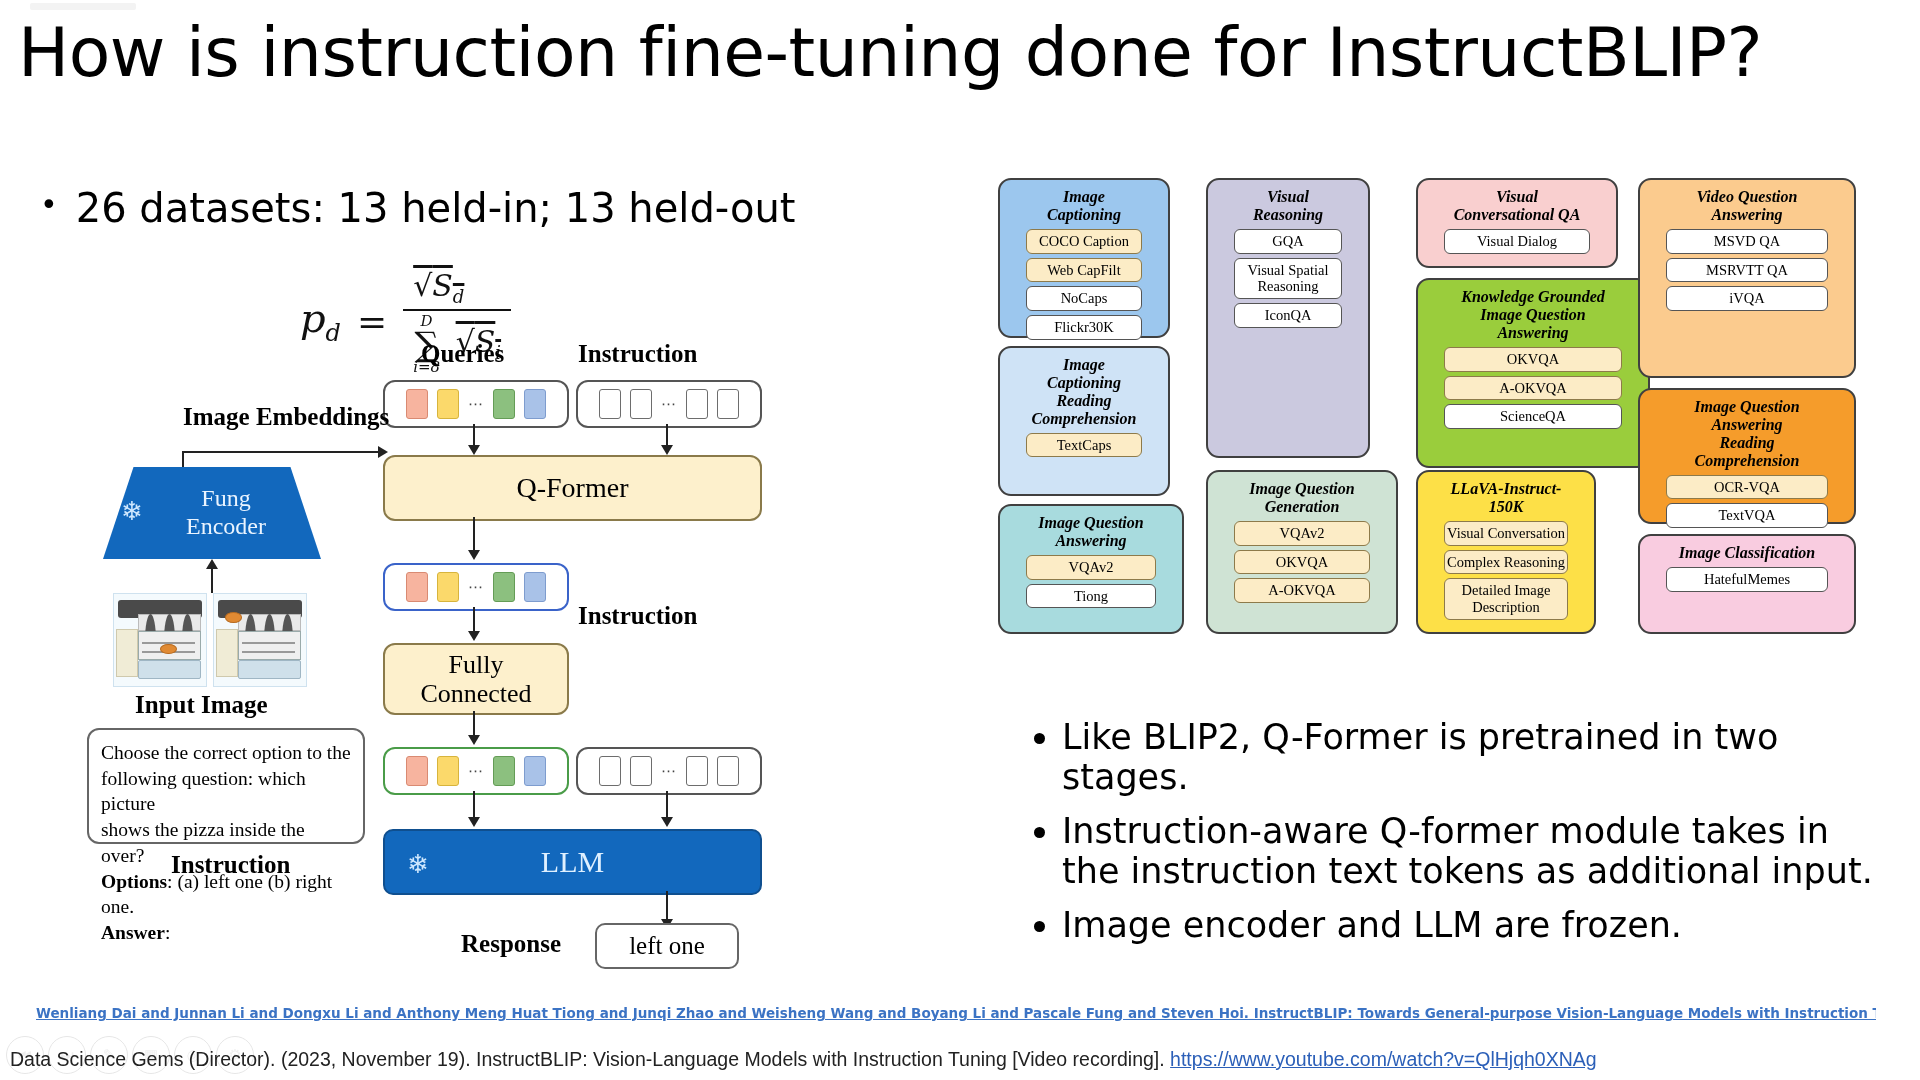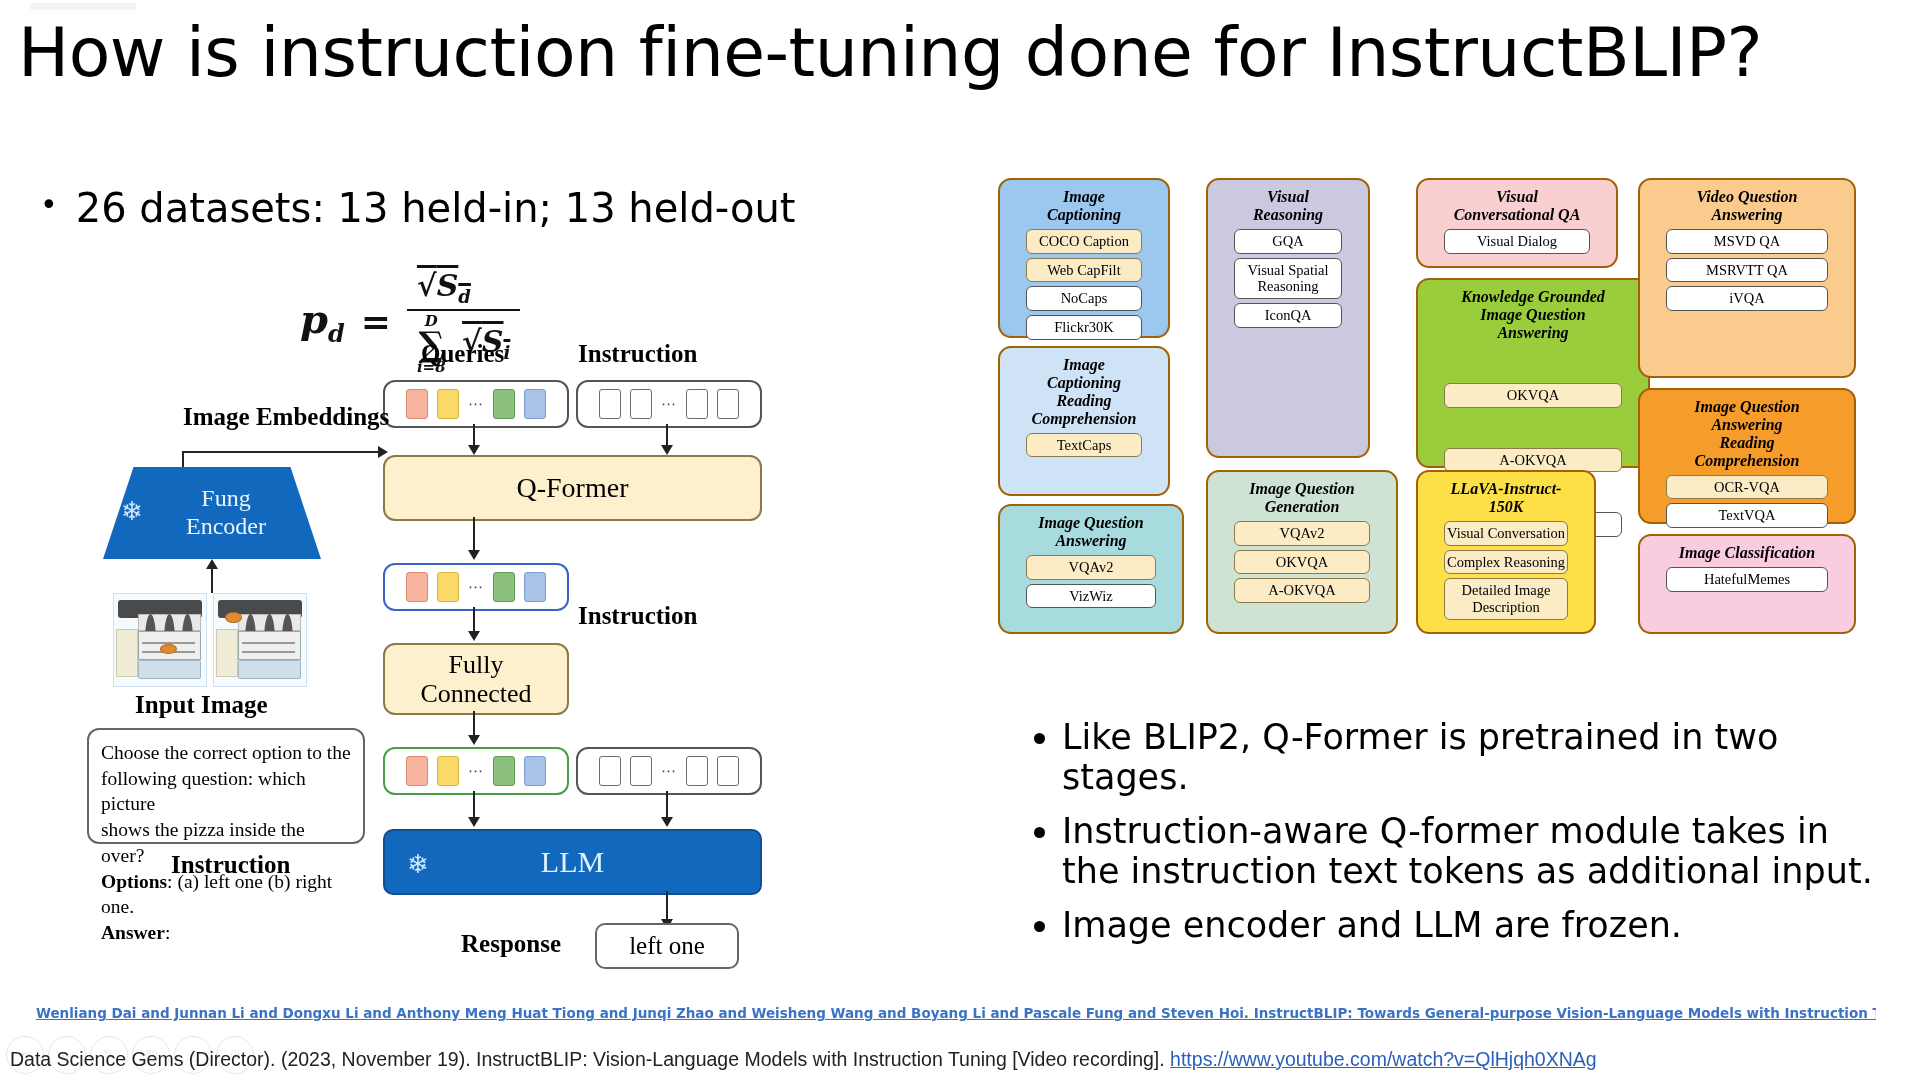--- a/index.html
+++ b/index.html
@@ -23,21 +23,21 @@
     position:absolute;left:40px;top:185px;width:900px;
     font-size:40px;font-family:"DejaVu Sans", sans-serif;
     display:flex;gap:18px;align-items:flex-start;
   }
   #left-bullet .dot{font-size:30px;line-height:1.3;}
 
   
   #formula{
     position:absolute;left:300px;top:268px;
     font-family:"DejaVu Serif", serif;font-style:italic;
-    display:flex;align-items:center;gap:16px;color:#111;font-weight:bold;
+    display:flex;align-items:center;gap:16px;color:#111;
   }
   #formula .lhs{font-size:40px;}
   #formula .lhs sub{font-size:24px;font-style:italic;}
   #formula .eq{font-size:36px;font-style:normal;}
   #formula .frac{display:inline-flex;flex-direction:column;}
   #formula .num{font-size:30px;padding:0 10px 2px 10px;}
   #formula .den{font-size:30px;padding:3px 10px 0 10px;}
   #formula .bar{height:2px;background:#111;width:100%;}
   #formula .sqrt{font-size:30px;}
   #formula .sum{display:inline-flex;flex-direction:column;align-items:center;
@@ -88,21 +88,21 @@
   .oven .hob{position:absolute;left:26%;top:22%;width:66%;height:16%;background:#e9e9e9;border:1px solid #bbb;}
   .oven .burner{position:absolute;width:12%;height:58%;top:22%;background:#555;border-radius:50%;}
   .oven .door{position:absolute;left:26%;top:40%;width:66%;height:30%;background:#efefef;border:1px solid #9aa;}
   .oven .rack{position:absolute;left:30%;width:58%;height:2px;background:#999;}
   .oven .cab{position:absolute;left:2%;top:38%;width:22%;height:50%;background:#f0ecd6;border:1px solid #cfc9ad;}
   .oven .tray{position:absolute;left:26%;top:72%;width:66%;height:18%;background:#cfe0ea;border:1px solid #9fb6c4;border-radius:2px;}
   .oven .pizza{position:absolute;width:16%;height:9%;background:#e08a33;border-radius:50%;border:1px solid #b76b20;}
 
   
   #datasets{position:absolute;left:998px;top:178px;width:900px;height:500px;}
-  .cat{position:absolute;border:2px solid #a16207;border-radius:13px;box-sizing:border-box;
+  .cat{position:absolute;border:2px solid #404040;border-radius:13px;box-sizing:border-box;
        padding:6px 26px;display:flex;flex-direction:column;align-items:center;}
   .cat .ct{font-family:"Liberation Serif", serif;font-weight:700;font-style:italic;
            font-size:16px;line-height:1.12;text-align:center;margin:2px 0 5px;}
   .chip{width:100%;box-sizing:border-box;border:1.6px solid #555;border-radius:6px;
         background:#fff;font-family:"Liberation Serif", serif;font-size:14.5px;
         text-align:center;padding:3px 2px;margin-bottom:4px;line-height:1.16;}
   .chip.cream{background:#fcecc6;border-color:#8d7a4a;}
 
   
   #right-bullets{position:absolute;left:1008px;top:700px;width:900px;
@@ -335,21 +335,21 @@
         </div>
       </div>
       <div class="cat" style="left: 0px; top: 326px; width: 186px; height: 130px; background: rgb(168, 219, 222);">
         <div class="ct">
           <div>Image Question Answering</div>
         </div>
         <div class="chip cream">
           <div>VQAv2</div>
         </div>
         <div class="chip">
-          <div>VizWiz</div>
+          <div>Tiong</div>
         </div>
       </div>
       <div class="cat" style="left: 208px; top: 0px; width: 164px; height: 280px; background: rgb(203, 201, 223);">
         <div class="ct">
           <div>Visual Reasoning</div>
         </div>
         <div class="chip">
           <div>GQA</div>
         </div>
         <div class="chip">
@@ -375,21 +375,21 @@
         </div>
       </div>
       <div class="cat" style="left: 418px; top: 0px; width: 202px; height: 90px; background: rgb(249, 207, 207);">
         <div class="ct">
           <div>Visual Conversational QA</div>
         </div>
         <div class="chip">
           <div>Visual Dialog</div>
         </div>
       </div>
-      <div class="cat" style="left: 418px; top: 100px; width: 234px; height: 190px; background: rgb(154, 205, 60); gap: 36px;">
+      <div class="cat" style="left: 418px; top: 100px; width: 234px; height: 190px; background: rgb(154, 205, 60);">
         <div class="ct">
           <div>Knowledge Grounded</div>
           <div>Image Question Answering</div>
         </div>
         <div class="chip cream">
           <div>OKVQA</div>
         </div>
         <div class="chip cream">
           <div>A-OKVQA</div>
         </div>

